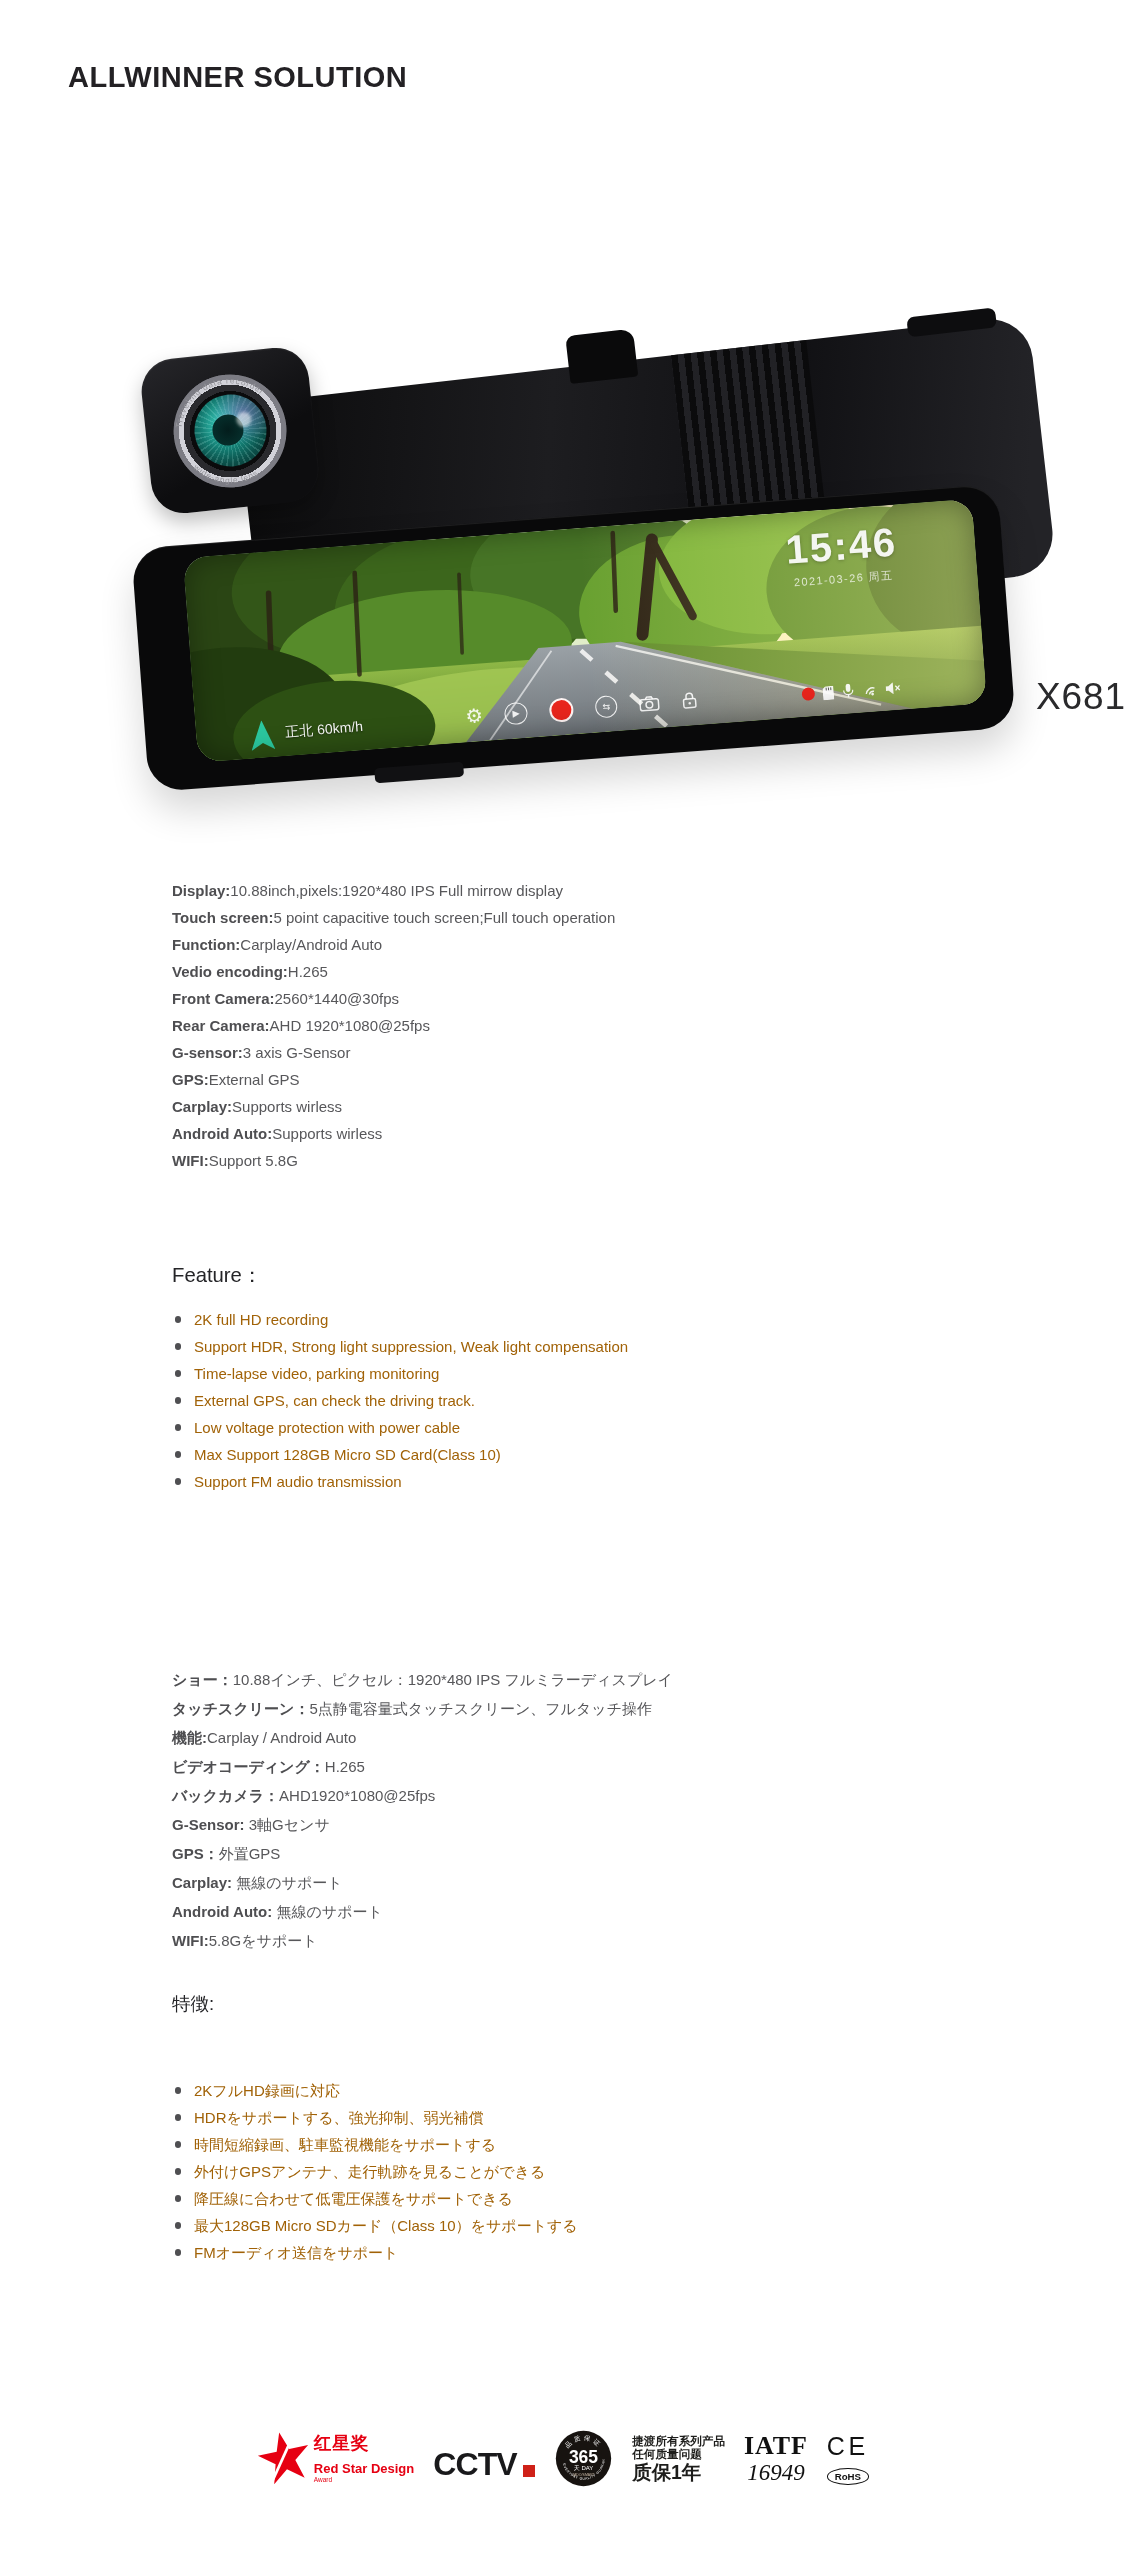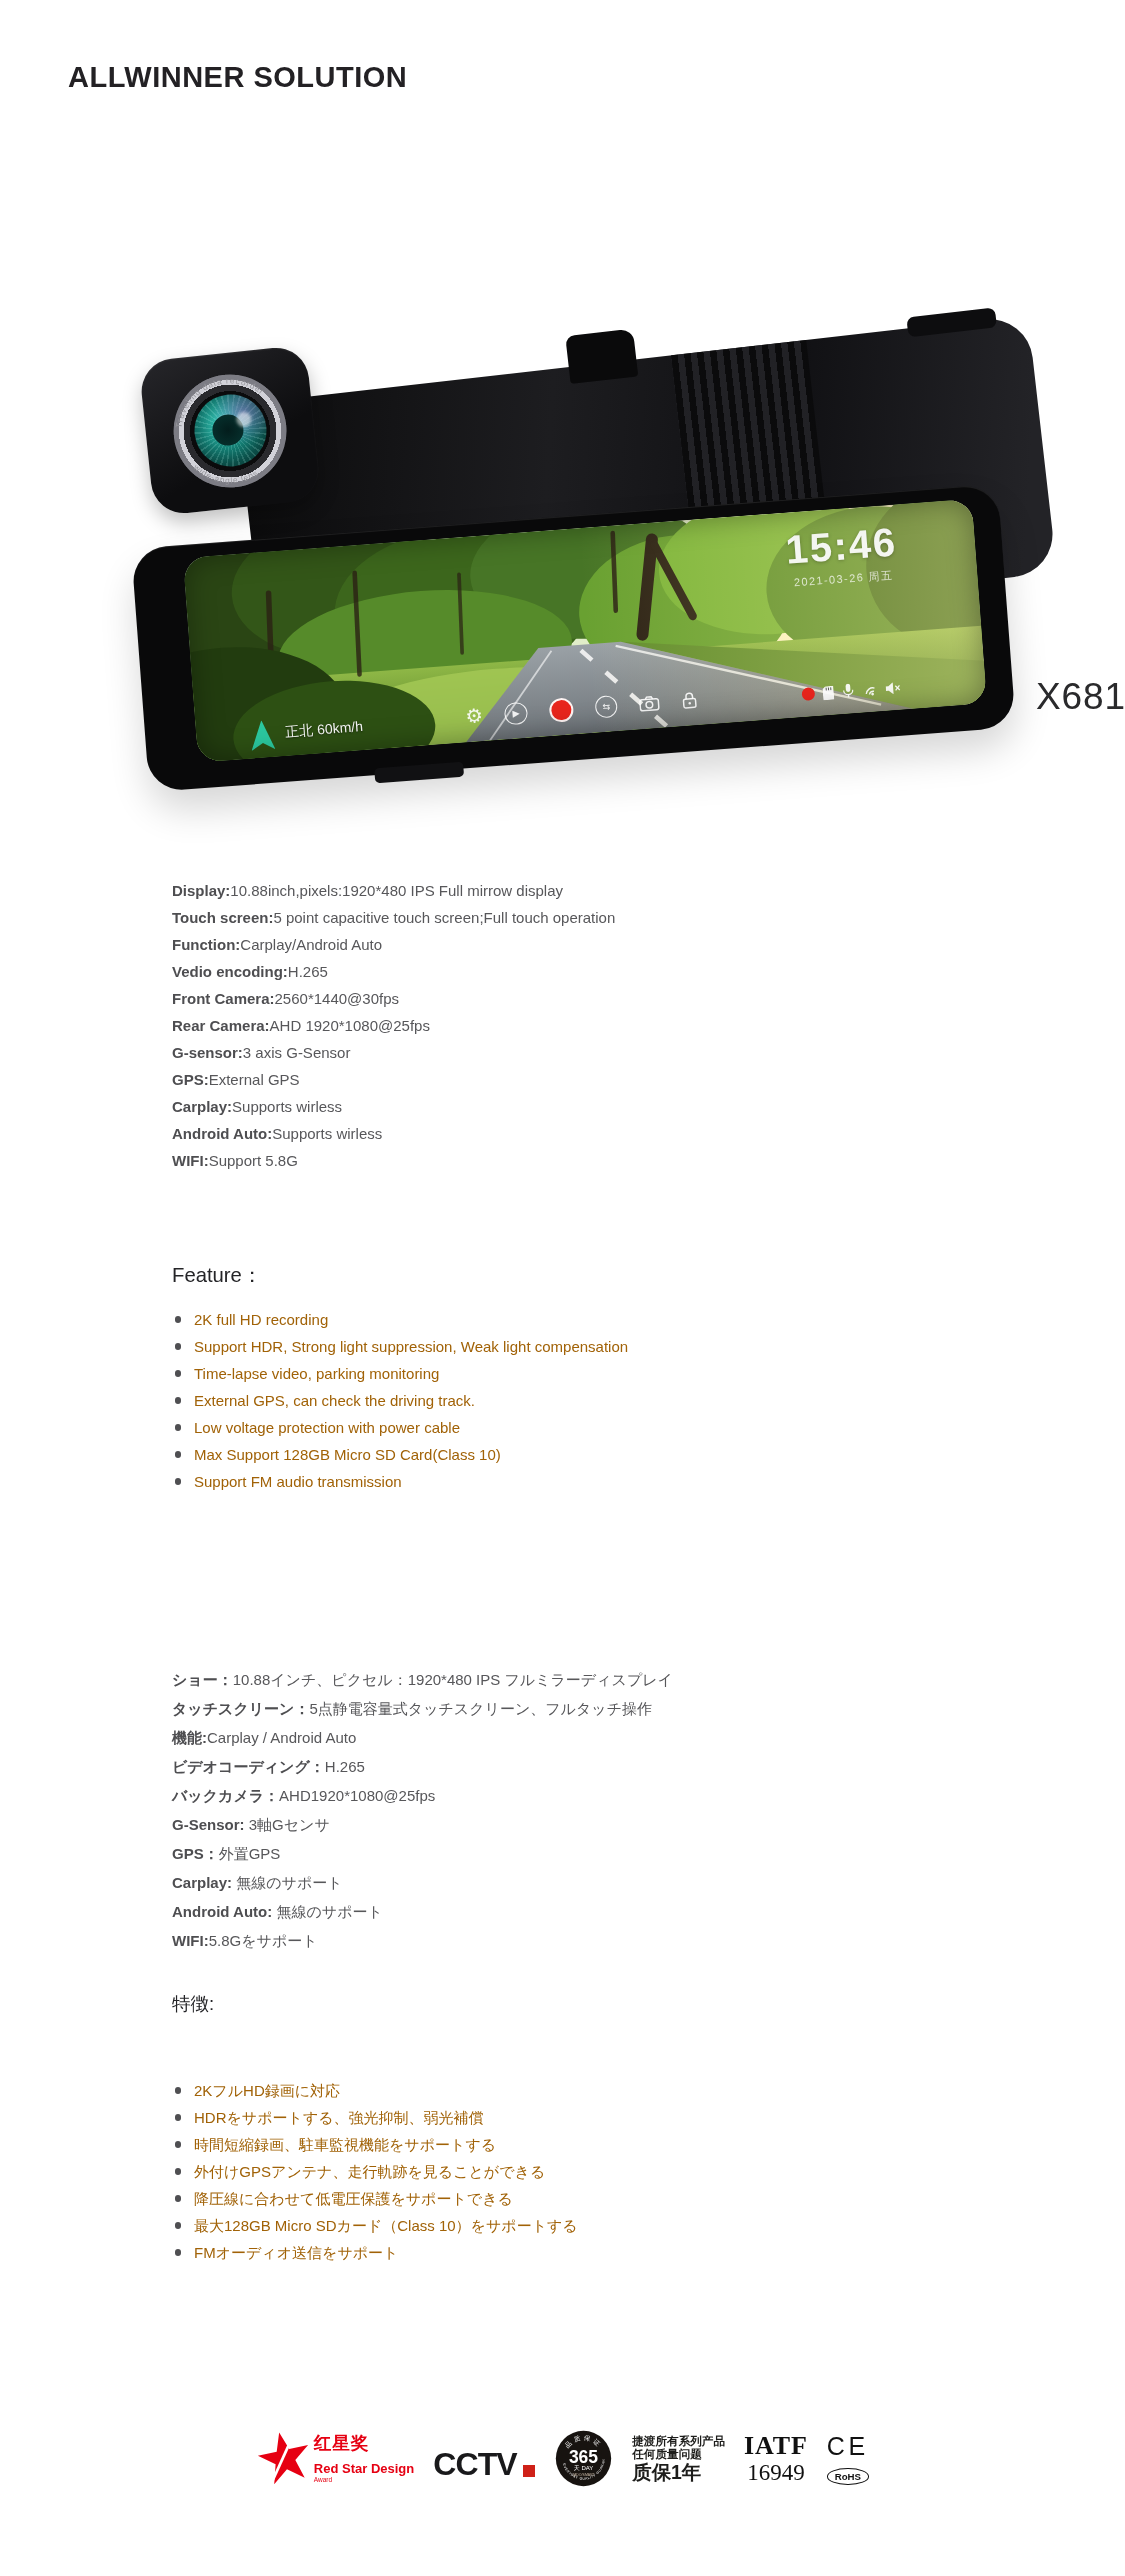--- a/index.html
+++ b/index.html
@@ -88,21 +88,21 @@
   .rs-award{color:#e60012;font-size:6.5px;margin-top:0.9px;}
   .cctv{display:flex;align-items:flex-end;}
   .cctv-txt{font-size:32px;font-weight:800;color:#19191b;letter-spacing:-0.9px;line-height:.8;margin-top:13px;}
   .cctv-dot{width:12px;height:12px;background:#cf2118;margin-left:6.5px;margin-bottom:0.9px;}
   .warranty{display:flex;flex-direction:column;line-height:1.15;color:#1d1d1b;}
   .w-s{font-size:11.6px;font-weight:700;}
   .w-b{font-size:19.4px;font-weight:800;margin-top:0.9px;}
   .iatf{display:flex;flex-direction:column;align-items:center;line-height:1;
         font-family:"Liberation Serif","DejaVu Serif",serif;color:#101010;}
   .iatf-1{font-size:26px;font-weight:700;letter-spacing:0.9px;}
-  .iatf-2{font-size:23px;margin-top:2.8px;}
+  .iatf-2{font-size:23px;margin-top:2.8px;font-style:italic;}
   .ce-rohs{display:flex;flex-direction:column;align-items:center;gap:6.5px;}
   .ce{font-size:25px;font-weight:500;color:#111;letter-spacing:3.7px;}
   .rohs{border:1.8px solid #111;border-radius:50%;padding:1.8px 6.5px;font-size:9.7px;font-weight:700;color:#111;}
 </style>
 </head>
 <body>
 
 <div class="page">
 
   <div class="main-title">ALLWINNER SOLUTION</div>

